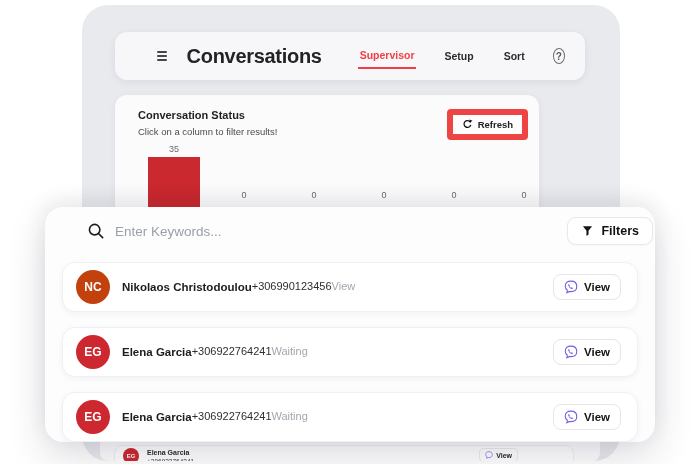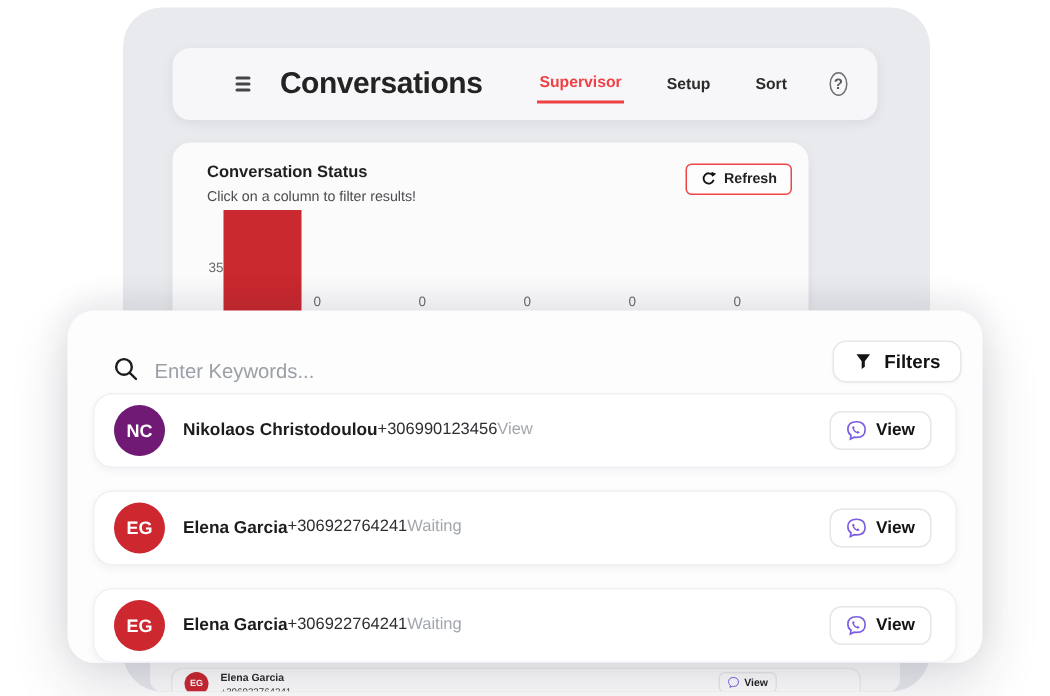--- a/index.html
+++ b/index.html
@@ -19,46 +19,46 @@
   .tab { font-size:10.5px; font-weight:bold; color:#2c2c2c; margin-right:26px; padding:6px 2px; cursor:pointer; }
   .tab.active { color:#ef4046; border-bottom:2px solid #ef4046; }
   .help-btn { margin-left:auto; width:16px; height:16px; border:1.4px solid #6d6d72; border-radius:50%;
     display:flex; align-items:center; justify-content:center; font-size:10px; font-weight:bold; color:#58585e; }
 
   .status-card { position:absolute; left:33px; top:90px; width:424px; height:165px;
     background:#fbfbfc; border-radius:12px; box-shadow:0 2px 8px rgba(30,30,50,.05); overflow:hidden; }
   .status-head { display:flex; justify-content:space-between; align-items:flex-start; padding:14px 11px 0 23px; }
   .status-title { font-size:11px; font-weight:bold; color:#1f1f1f; }
   .status-sub { font-size:9.5px; color:#4c4c50; margin-top:5px; }
-  .refresh-btn { display:flex; align-items:center; gap:5px; background:#fdfdfe; border:1px solid #ef4444;
+  .refresh-btn { display:flex; align-items:center; gap:5px; background:#fdfdfe; border:6px solid #ef4444;
     border-radius:4px; padding:4px 9px; font-size:9.5px; font-weight:bold; color:#222; cursor:pointer; }
 
   .chart { position:absolute; left:24px; top:48px; width:420px; height:70px; display:flex; }
-  .chart-col { width:70px; display:flex; flex-direction:row; align-items:center; cursor:pointer; }
+  .chart-col { width:70px; display:flex; flex-direction:column; align-items:center; cursor:pointer; }
   .chart-val { font-size:9px; color:#6a6a6e; height:12px; line-height:12px; }
   .chart-val.zero { margin-top:46px; }
   .chart-bar { width:52px; margin-top:2px; }
 
   
   .bg-bottom-strip { position:absolute; left:18px; top:437px; width:500px; height:19px;
     background:#fdfdfe; border-radius:0 0 8px 8px; overflow:hidden; }
   .mini-card { position:absolute; left:14px; top:3px; width:460px; height:30px;
     background:#ffffff; border:1px solid #efeff2; border-radius:8px; display:flex; align-items:flex-start; padding:2px 8px; }
   .mini-avatar { width:16px; height:16px; border-radius:50%; color:#fff; font-size:6px; font-weight:bold;
     display:flex; align-items:center; justify-content:center; margin-right:8px; }
   .mini-name { font-size:7px; font-weight:bold; color:#2a2a2a; line-height:9px; }
   .mini-phone { font-size:6.5px; color:#3a3a3a; line-height:9px; }
   .mini-view { position:absolute; right:55px; top:2px; display:flex; align-items:center; gap:3px;
     border:1px solid #ebebef; border-radius:4px; padding:2px 5px; font-size:7px; font-weight:bold; color:#222; background:#fff; }
 
   
   .overlay { position:absolute; left:45px; top:207px; width:610px; height:235px;
     background:#fdfdfe; border-radius:18px; box-shadow:0 14px 38px rgba(35,35,60,.16), 0 -6px 22px rgba(35,35,60,.07);
     z-index:5; overflow:hidden; }
-  .search-row { position:absolute; left:4px; top:0; width:100%; height:48px; display:flex; align-items:flex-end; padding:0 18px 0 26px; }
+  .search-row { position:absolute; left:16px; top:0; width:100%; height:48px; display:flex; align-items:center; padding:0 18px 0 26px; }
   .search-icon { width:18px; height:18px; margin-right:10px; flex:0 0 auto; }
   .search-input { border:none; outline:none; background:transparent; font-size:13.5px; color:#333;
     font-family:"Liberation Sans", sans-serif; flex:1; }
   .search-input::placeholder { color:#9aa0a6; }
   .pill-btn { display:flex; align-items:center; gap:7px; background:#ffffff; border:1px solid #e7e7ec;
     border-radius:9px; height:28px; padding:0 13px; font-size:12.5px; font-weight:bold; color:#121212;
     cursor:pointer; margin-left:27px; box-shadow:0 1px 2px rgba(0,0,0,.03); }
 
   .cards { position:absolute; left:17px; top:55px; width:576px; }
   .card { position:relative; height:50px; background:#ffffff; border:1px solid #f0f0f4; border-radius:13px;
@@ -160,21 +160,21 @@
       <div class="pill-btn">
         <svg width="13" height="14" viewBox="0 0 20 20">
           <polygon points="3,2.5 17,2.5 11.6,9.8 11.6,15.5 8.4,17.8 8.4,9.8" fill="#141414"></polygon>
         </svg>
         <span>Filters</span>
       </div>
     </div>
 
     <div class="cards" id="cards">
   <div class="card">
-    <div class="avatar" style="background: #701a75;">NC</div>
+    <div class="avatar" style="background: #c2410c;">NC</div>
     <div class="card-lines">
       <div class="c-name">Nikolaos Christodoulou</div>
       <div class="c-phone">+306990123456</div>
       <div class="c-status">View</div>
     </div>
     <div class="view-btn">
       <svg width="14" height="14" viewBox="0 0 18 18">
         <path d="M9 1.5 C4.2 1.5 1.6 3.9 1.6 7.9 c0 2.3 1 4.1 2.7 5.2 L3.7 16.3 7 14.7 c.6.1 1.3.2 2 .2 4.8 0 7.4-2.4 7.4-6.6 S13.8 1.5 9 1.5 Z" fill="none" stroke="#7c5ce0" stroke-width="1.4"></path>
         <path d="M6.1 5.1 l1.5 1.5 -0.8 1 q0.7 1.7 2.4 2.4 l1-0.8 1.5 1.5 q-0.7 1.1-1.9 0.9 Q6.7 10.9 5.4 7.1 q-0.3-1.3 0.7-2 Z" fill="#7c5ce0"></path>
       </svg>

